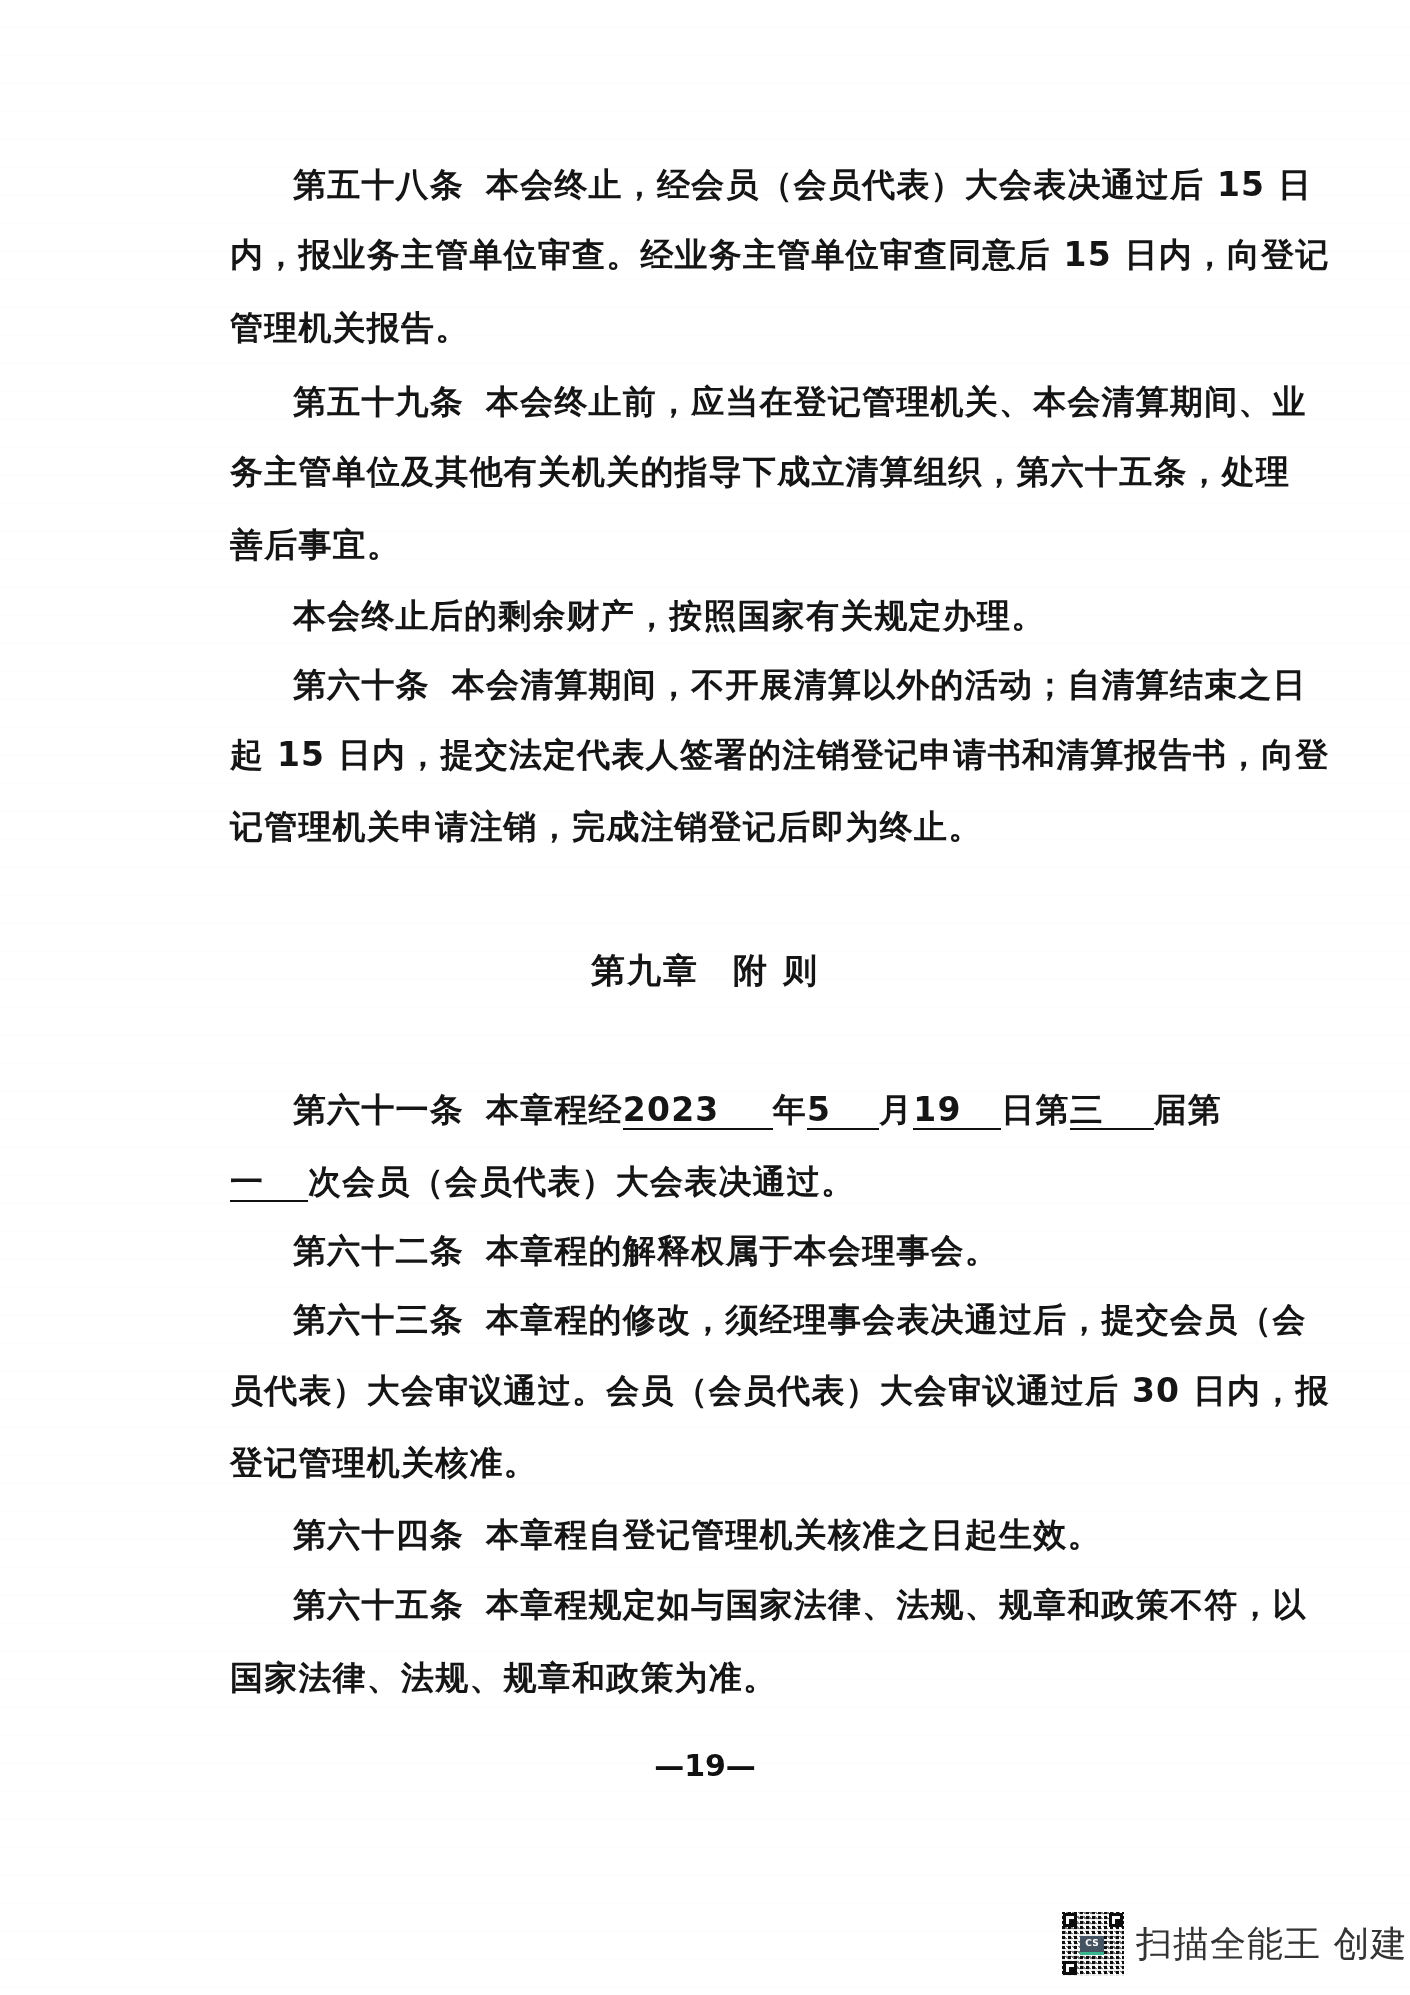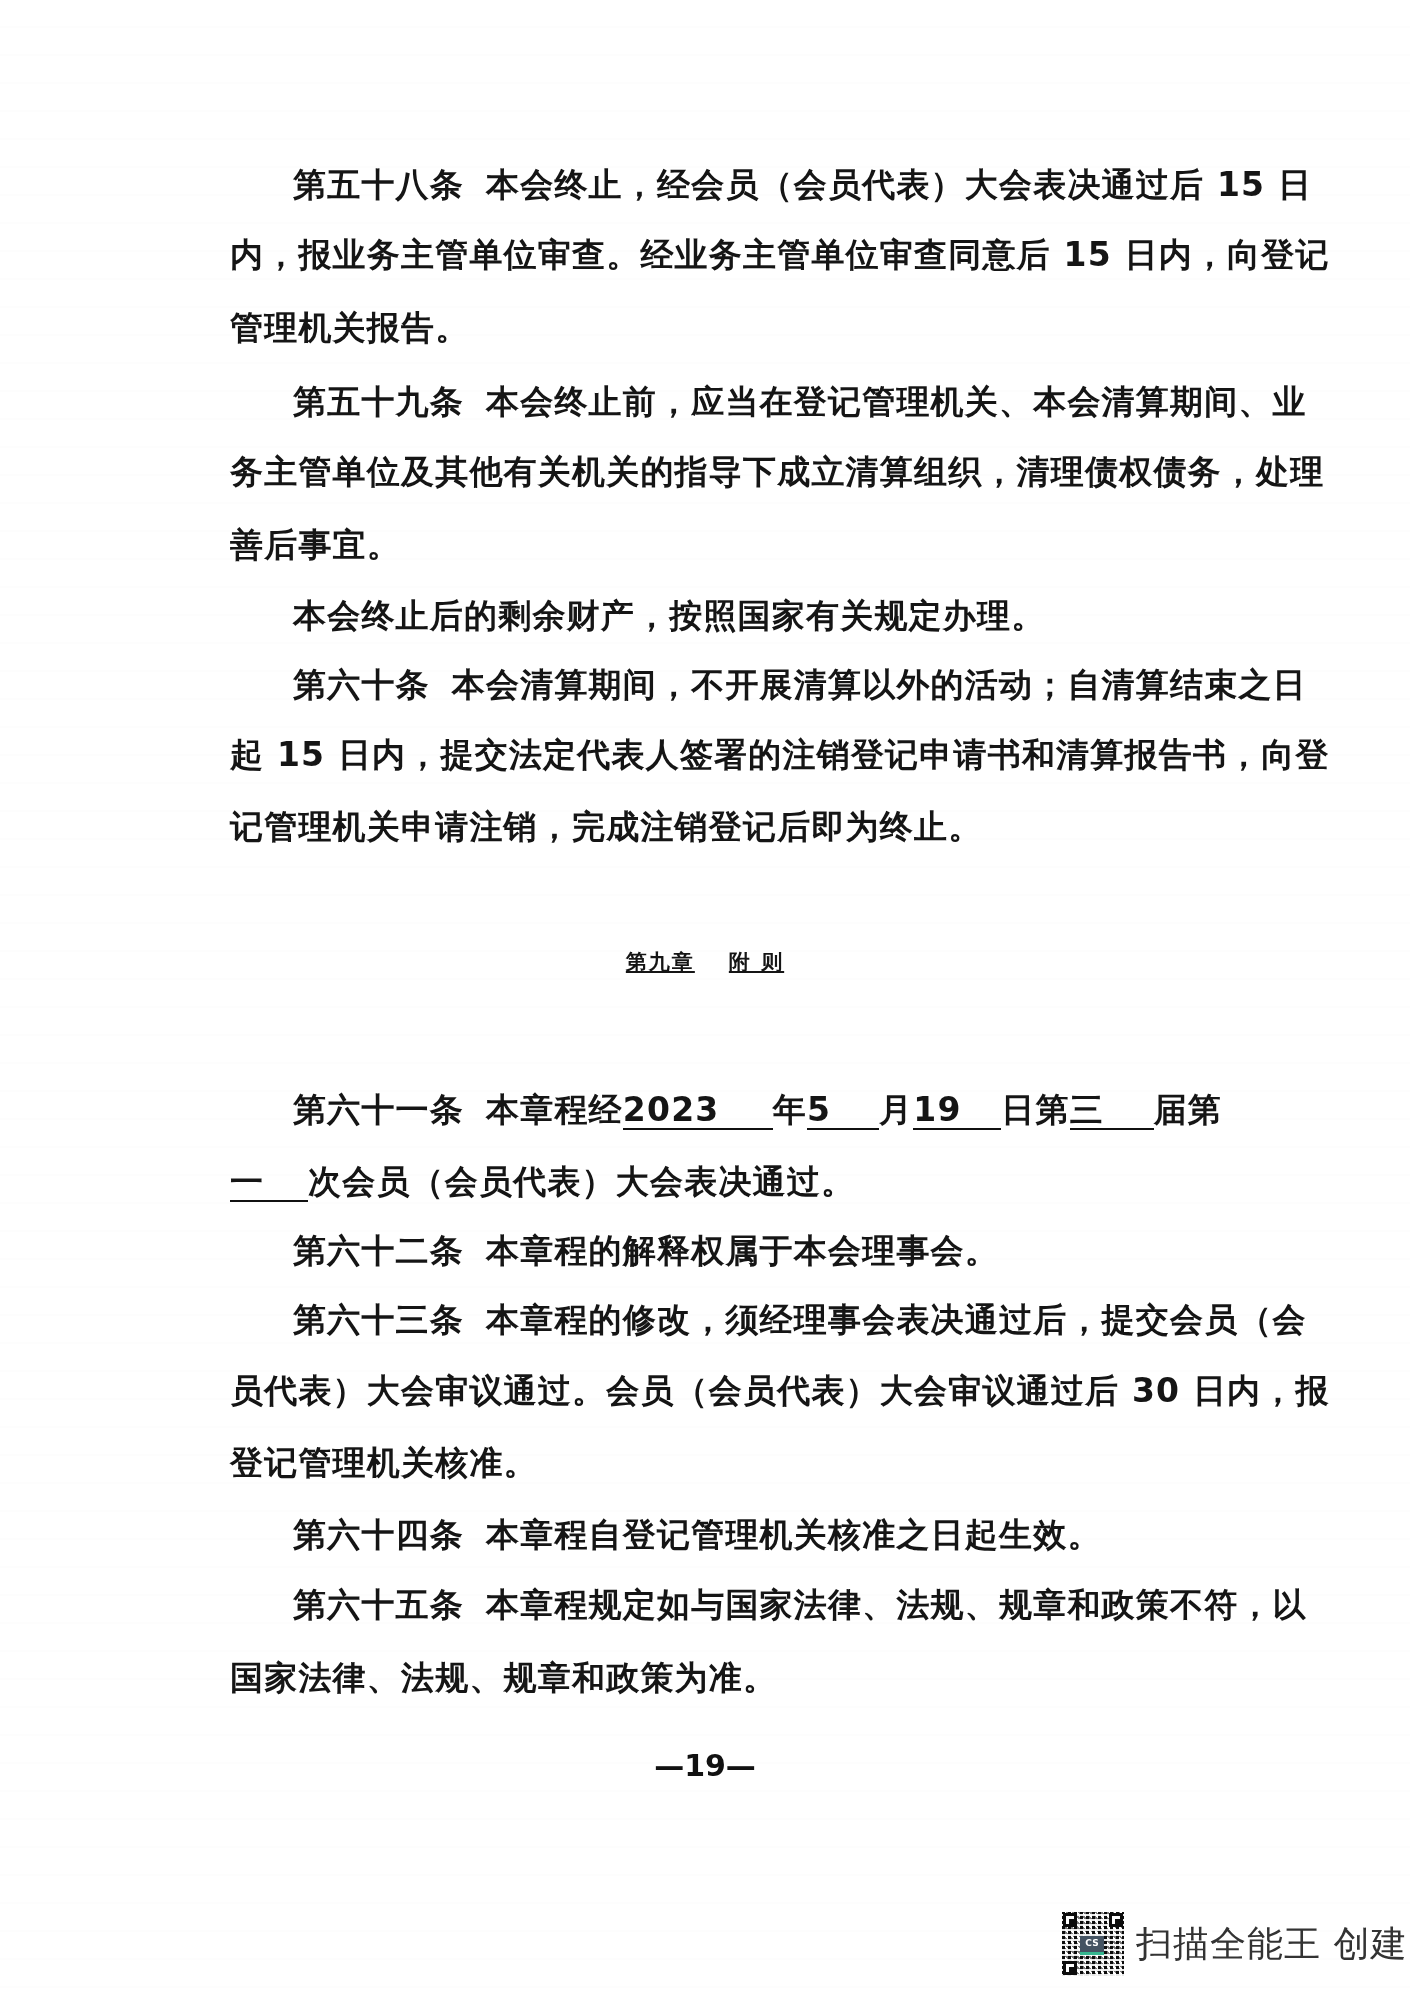--- a/index.html
+++ b/index.html
@@ -14,22 +14,22 @@
   .line {
     position:absolute; left:230px; width:952px; font-size:33px; line-height:44px;
     white-space:nowrap; letter-spacing:1.2px; font-weight:bold; color:#151515;
     text-align:justify; text-align-last:justify;
   }
   .line.indent { left:293px; width:889px; }
   .line.last { text-align-last:left; }
   .gap { display:inline-block; width:22px; }
   .blank { display:inline-block; border-bottom:2.5px solid #111; text-align:center; line-height:36px; }
   .heading {
-    position:absolute; left:0; width:1410px; text-align:center; font-size:21px; font-weight:bold;
-    letter-spacing:2px; color:#151515;text-decoration:underline;
+    position:absolute; left:0; width:1410px; text-align:center; font-size:34px; font-weight:bold;
+    letter-spacing:2px; color:#151515;
   }
   .pagenum {
     position:absolute; left:0; width:1410px; text-align:center; font-size:30px; font-weight:bold; color:#111;
   }
   .footer {
     position:absolute; left:1062px; top:1912px; display:flex; align-items:center; gap:12px;
   }
   .qr {
     width:62px; height:64px; position:relative;
     background:
@@ -59,21 +59,21 @@
 
   <div class="line indent" style="top:163px;">
     <span>第五十八条</span><span class="gap"></span><span>本会终止，经会员（会员代表）大会表决通过后 15 日</span>
   </div>
   <div class="line" style="top:233px;">内，报业务主管单位审查。经业务主管单位审查同意后 15 日内，向登记</div>
   <div class="line last" style="top:306px;">管理机关报告。</div>
 
   <div class="line indent" style="top:380px;">
     <span>第五十九条</span><span class="gap"></span><span>本会终止前，应当在登记管理机关、本会清算期间、业</span>
   </div>
-  <div class="line" style="top:450px;">务主管单位及其他有关机关的指导下成立清算组织，清理债权债务，处理</div>
+  <div class="line" style="top:450px;">务主管单位及其他有关机关的指导下成立清算组织，第六十五条，处理</div>
   <div class="line last" style="top:523px;">善后事宜。</div>
 
   <div class="line indent last" style="top:594px;">本会终止后的剩余财产，按照国家有关规定办理。</div>
 
   <div class="line indent" style="top:663px;">
     <span>第六十条</span><span class="gap"></span><span>本会清算期间，不开展清算以外的活动；自清算结束之日</span>
   </div>
   <div class="line" style="top:733px;">起 15 日内，提交法定代表人签署的注销登记申请书和清算报告书，向登</div>
   <div class="line last" style="top:805px;">记管理机关申请注销，完成注销登记后即为终止。</div>
 

